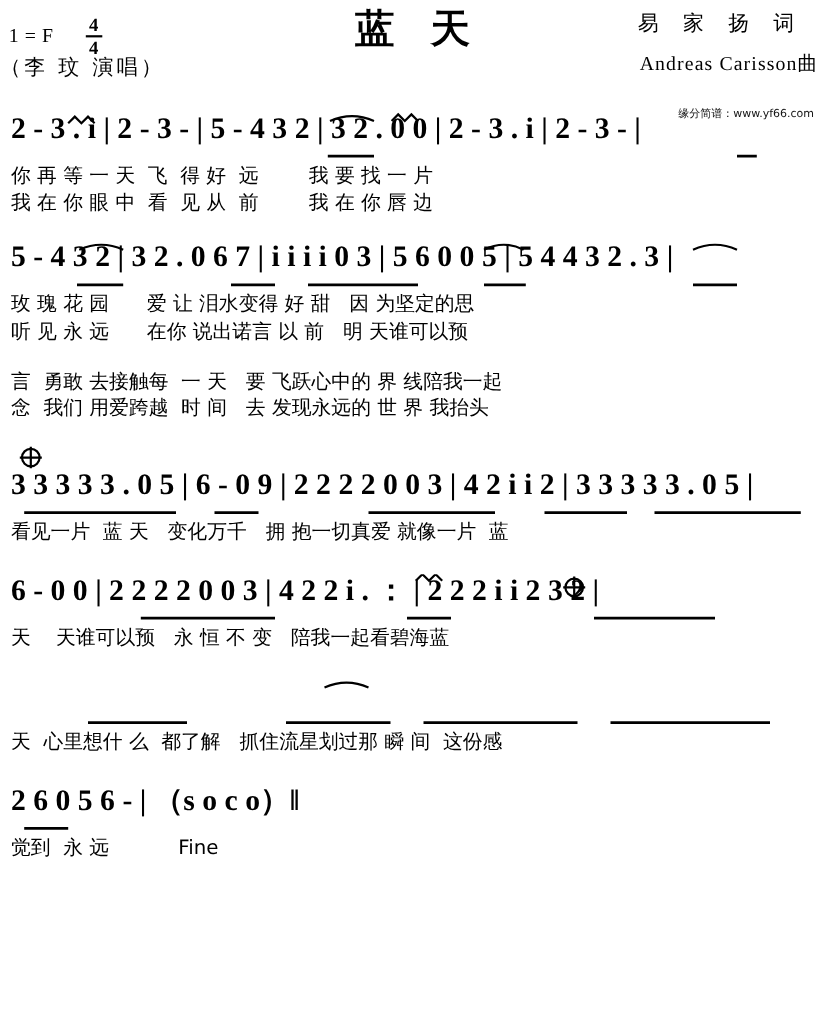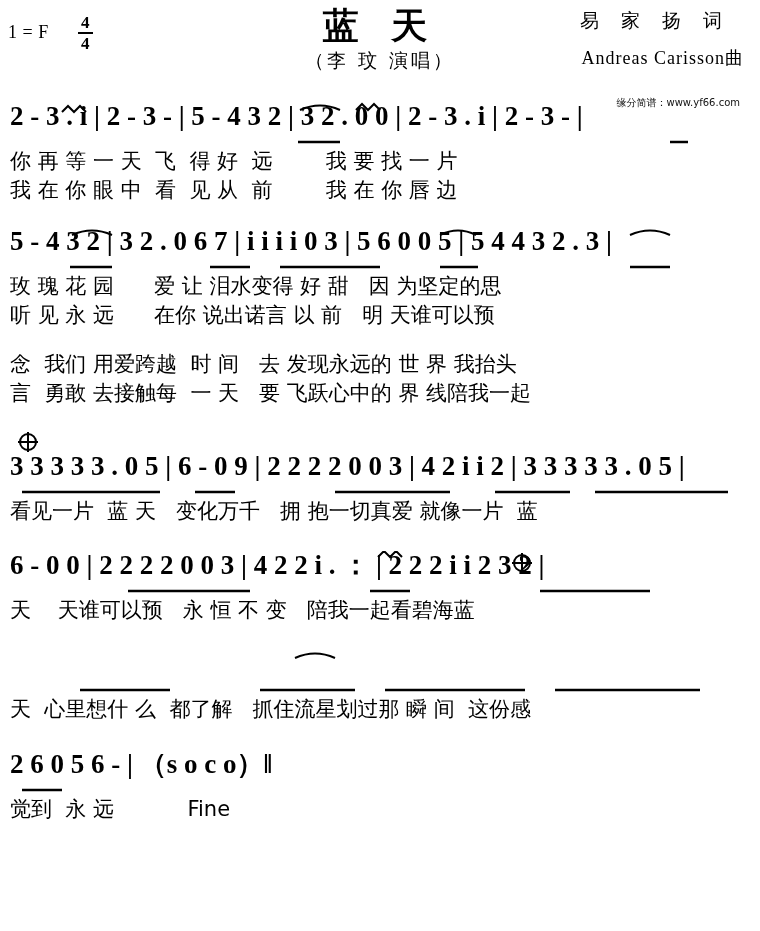--- a/index.html
+++ b/index.html
@@ -61,21 +61,20 @@
     font-size: 36px;
     font-weight: bold;
     letter-spacing: 10px;
     font-family: "DejaVu Sans", sans-serif;
   }
   .singer {
     position: absolute;
     left: 0;
     right: 0;
     top: 48px;
-    text-align: center;
     font-size: 19px;
     letter-spacing: 3px;
     font-family: "DejaVu Sans", sans-serif;
   }
   .lyricist {
     position: absolute;
     right: 30px;
     top: 8px;
     font-size: 19px;
     letter-spacing: 8px;
@@ -107,21 +106,21 @@
     font-family: "Liberation Serif", serif;
     font-size: 27px;
     font-weight: bold;
     letter-spacing: 0px;
     white-space: pre;
     line-height: 1.05;
     position: relative;
   }
   .lyric-row {
     font-family: "DejaVu Sans", sans-serif;
-    font-size: 21px;
+    font-size: 18px;
     white-space: pre;
     line-height: 1.3;
     letter-spacing: 0px;
     position: relative;
   }
   .lyric-row.second {
     margin-top: 2px;
   }
 </style>
 </head>
@@ -174,22 +173,22 @@
         <path d="M620 8 q20 -9 40 0" stroke="#000" stroke-width="2" fill="none"></path>
         <line x1="620" y1="40" x2="660" y2="40" stroke="#000" stroke-width="2.5"></line>
       </svg>
       <div class="notes-row">5 - 4 3 2 | 3 2 . 0 6 7 | i i i i 0 3 | 5 6 0 0 5 | 5 4 4 3 2 . 3 |</div>
     </div>
     <div class="lyric-row">玫 瑰 花 园      爱 让 泪水变得 好 甜   因 为坚定的思</div>
     <div class="lyric-row second">听 见 永 远      在你 说出诺言 以 前   明 天谁可以预</div>
   </div>
 
   <div class="system" style="margin-top:22px;">
+    <div class="lyric-row second">言  勇敢 去接触每  一 天   要 飞跃心中的 界 线陪我一起</div>
     <div class="lyric-row">念  我们 用爱跨越  时 间   去 发现永远的 世 界 我抬头</div>
-    <div class="lyric-row second">言  勇敢 去接触每  一 天   要 飞跃心中的 界 线陪我一起</div>
   </div>
 
   <div class="system" style="margin-top:26px;">
     <div style="position:relative;height:18px;">
       <svg width="40" height="20" style="position:absolute;left:4px;top:-2px;">
         <circle cx="14" cy="10" r="8" stroke="#000" stroke-width="2" fill="none"></circle>
         <line x1="14" y1="0" x2="14" y2="20" stroke="#000" stroke-width="2"></line>
         <line x1="4" y1="10" x2="24" y2="10" stroke="#000" stroke-width="2"></line>
       </svg>
     </div>

